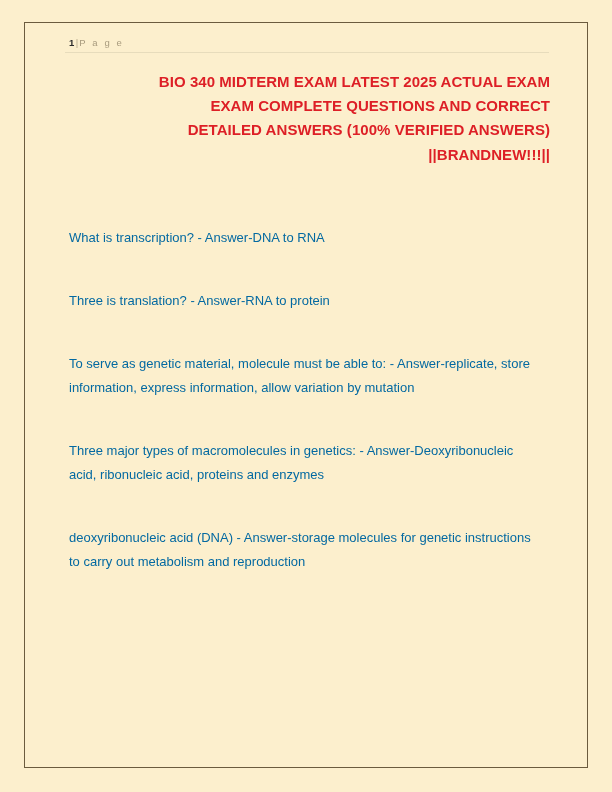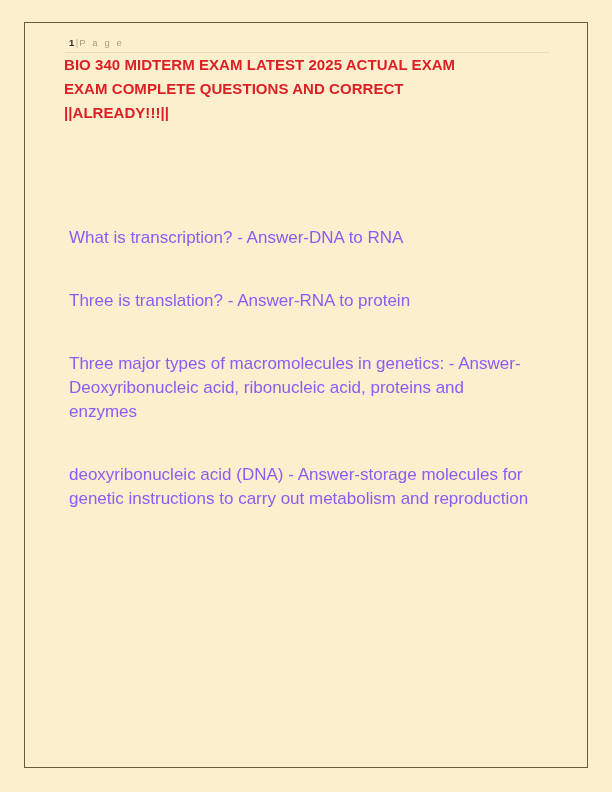--- a/index.html
+++ b/index.html
@@ -75,44 +75,44 @@
     top: 30px;
     width: 484px;
     height: 1px;
     background: #e7dcbc;
   }
 
   
   .doc-title {
     position: absolute;
     left: 40px;
-    top: 31px;
+    top: 48px;
     width: 486px;
-    text-align: left;
+    text-align: right;
     color: #dd1f26;
     font-weight: bold;
     font-size: 15px;
     line-height: 24.2px;
     letter-spacing: 0.05px;
   }
   .doc-title .tline {
     display: block;
     white-space: nowrap;
   }
 
   
   .body-blocks {
     position: absolute;
     left: 45px;
     top: 204px;
     width: 488px;
   }
   .qa-block {
-    color: #8b5cf6;
-    font-size: 17px;
+    color: #0369a1;
+    font-size: 13px;
     line-height: 24px;
     margin: 0 0 39px 0;
     max-width: 462px;
   }
   .qa-block:last-child {
     margin-bottom: 8px;
   }
 </style>
 </head>
 <body>
@@ -125,24 +125,26 @@
 
     <div class="header">
       <div class="header-line"><span class="hdr-num">1</span><span class="hdr-sep">|</span><span class="hdr-page">P a g e</span></div>
     </div>
 
     <div class="header-rule"></div>
 
     <div class="doc-title">
       <span class="tline">BIO 340 MIDTERM EXAM LATEST 2025 ACTUAL EXAM</span>
       <span class="tline">EXAM COMPLETE QUESTIONS AND CORRECT</span>
-      <span class="tline">||ALREADY!!!||</span>
+      <span class="tline">DETAILED ANSWERS (100% VERIFIED ANSWERS)</span>
+      <span class="tline">||BRANDNEW!!!||</span>
     </div>
 
     <div class="body-blocks">
       <p class="qa-block">What is transcription? - Answer-DNA to RNA</p>
       <p class="qa-block">Three is translation? - Answer-RNA to protein</p>
+      <p class="qa-block">To serve as genetic material, molecule must be able to: - Answer-replicate, store information, express information, allow variation by mutation</p>
       <p class="qa-block">Three major types of macromolecules in genetics: - Answer-Deoxyribonucleic acid, ribonucleic acid, proteins and enzymes</p>
       <p class="qa-block">deoxyribonucleic acid (DNA) - Answer-storage molecules for genetic instructions to carry out metabolism and reproduction</p>
     </div>
 
   </div>
 </div>
 
 </body></html>

